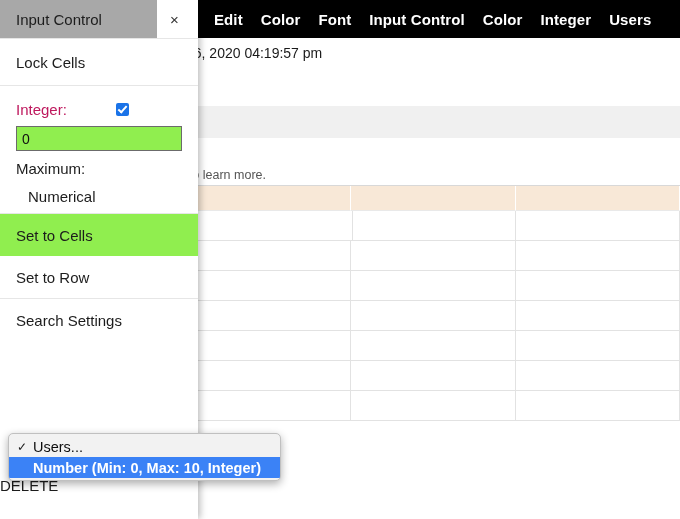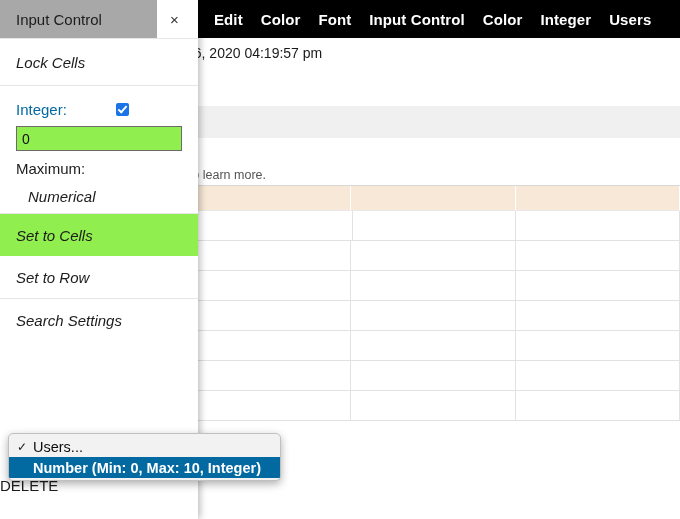--- a/index.html
+++ b/index.html
@@ -162,21 +162,20 @@
   }
 
   .panel-row {
     font-size: 15px;
     color: #1c1c1c;
     padding: 0 16px;
     display: flex;
     align-items: center;
     height: 42px;
     box-sizing: border-box;
-    font-style: italic;
   }
   .panel-row.highlight {
     background: #90ee4f;
   }
 
   .field-label {
     font-size: 15px;
     color: #1c1c1c;
     padding: 0 16px;
     height: 22px;
@@ -198,21 +197,21 @@
     display: block;
     outline: none;
   }
 
   .checkbox-row {
     display: flex;
     align-items: center;
     padding: 0 16px;
     height: 30px;
     font-size: 15px;
-    color: #0369a1;
+    color: #be185d;
     box-sizing: border-box;
     gap: 42px;
   }
   .cb {
     width: 13px;
     height: 13px;
     background: #1a73e8;
     border-radius: 2px;
     margin-left: 7px;
     position: relative;
@@ -268,21 +267,21 @@
     box-sizing: border-box;
     white-space: nowrap;
   }
   .dd-check {
     width: 16px;
     flex: 0 0 16px;
     font-size: 12px;
     color: #222222;
   }
   .dd-option.selected {
-    background: #0369a1;
+    background: #3b82f6;
     color: #ffffff;
     font-weight: bold;
   }
   .dd-option.selected .dd-check { color: #ffffff; }
 </style>
 </head>
 <body>
 
 <div id="app-background">
 

